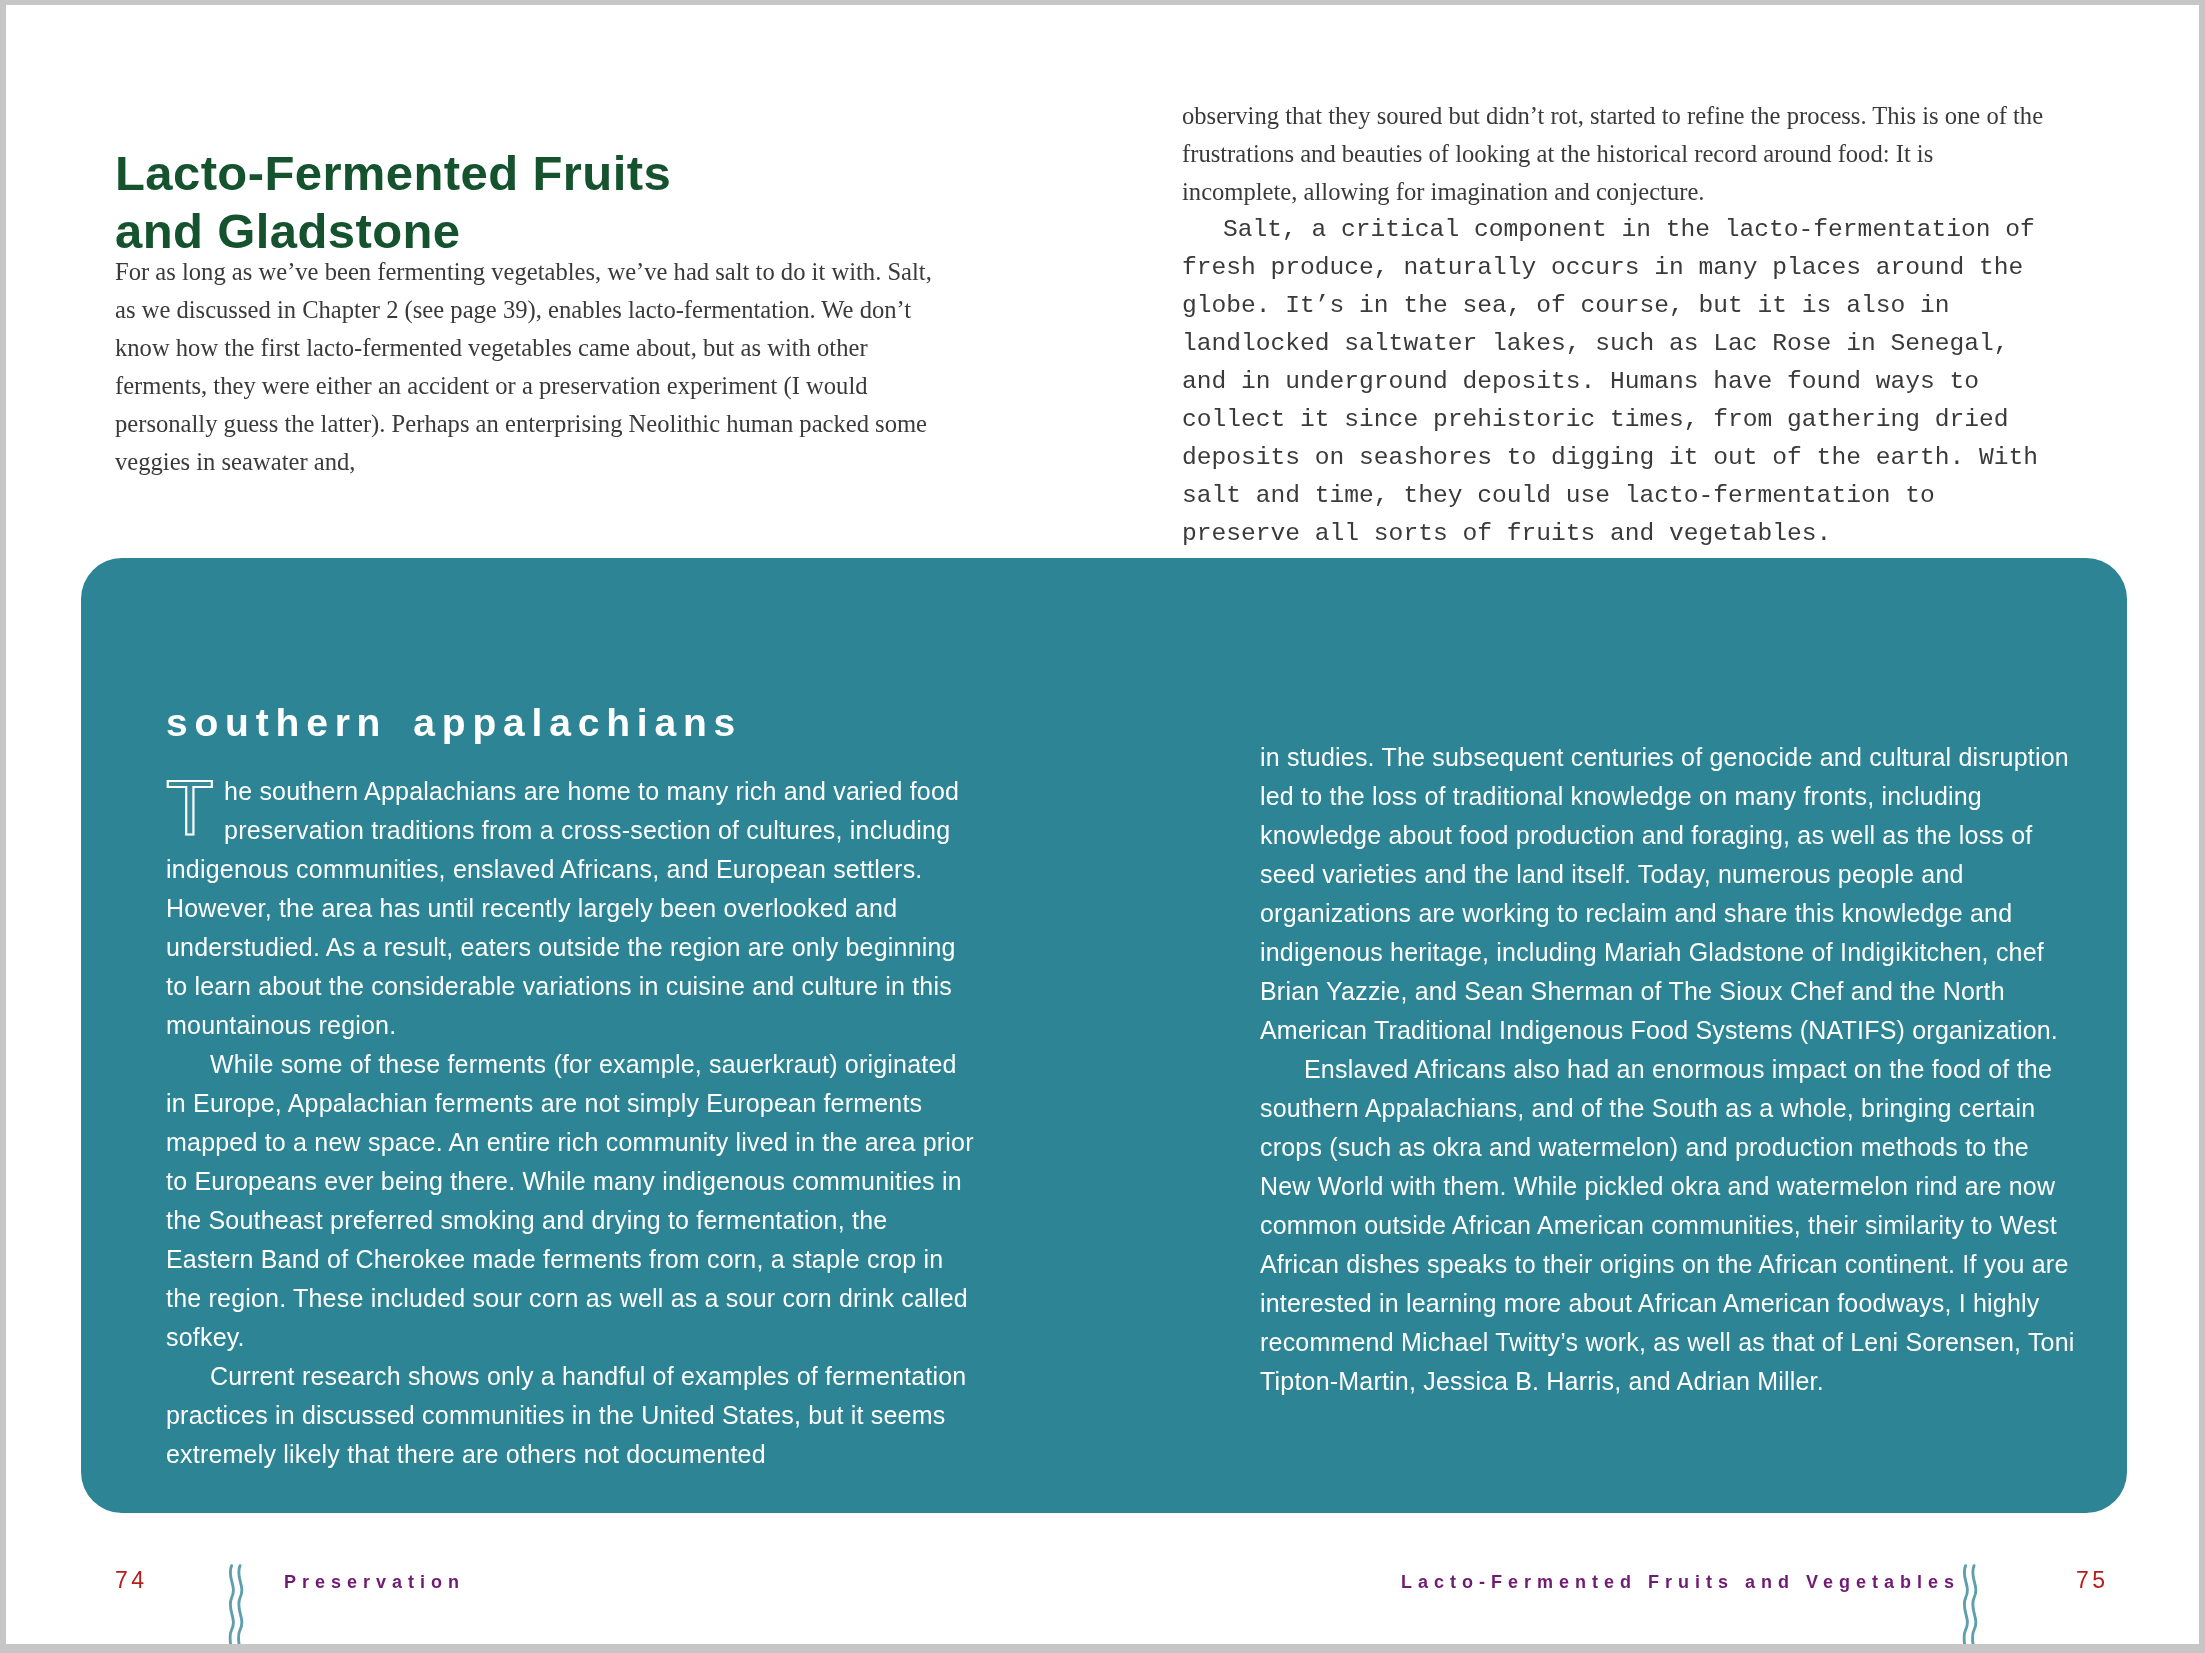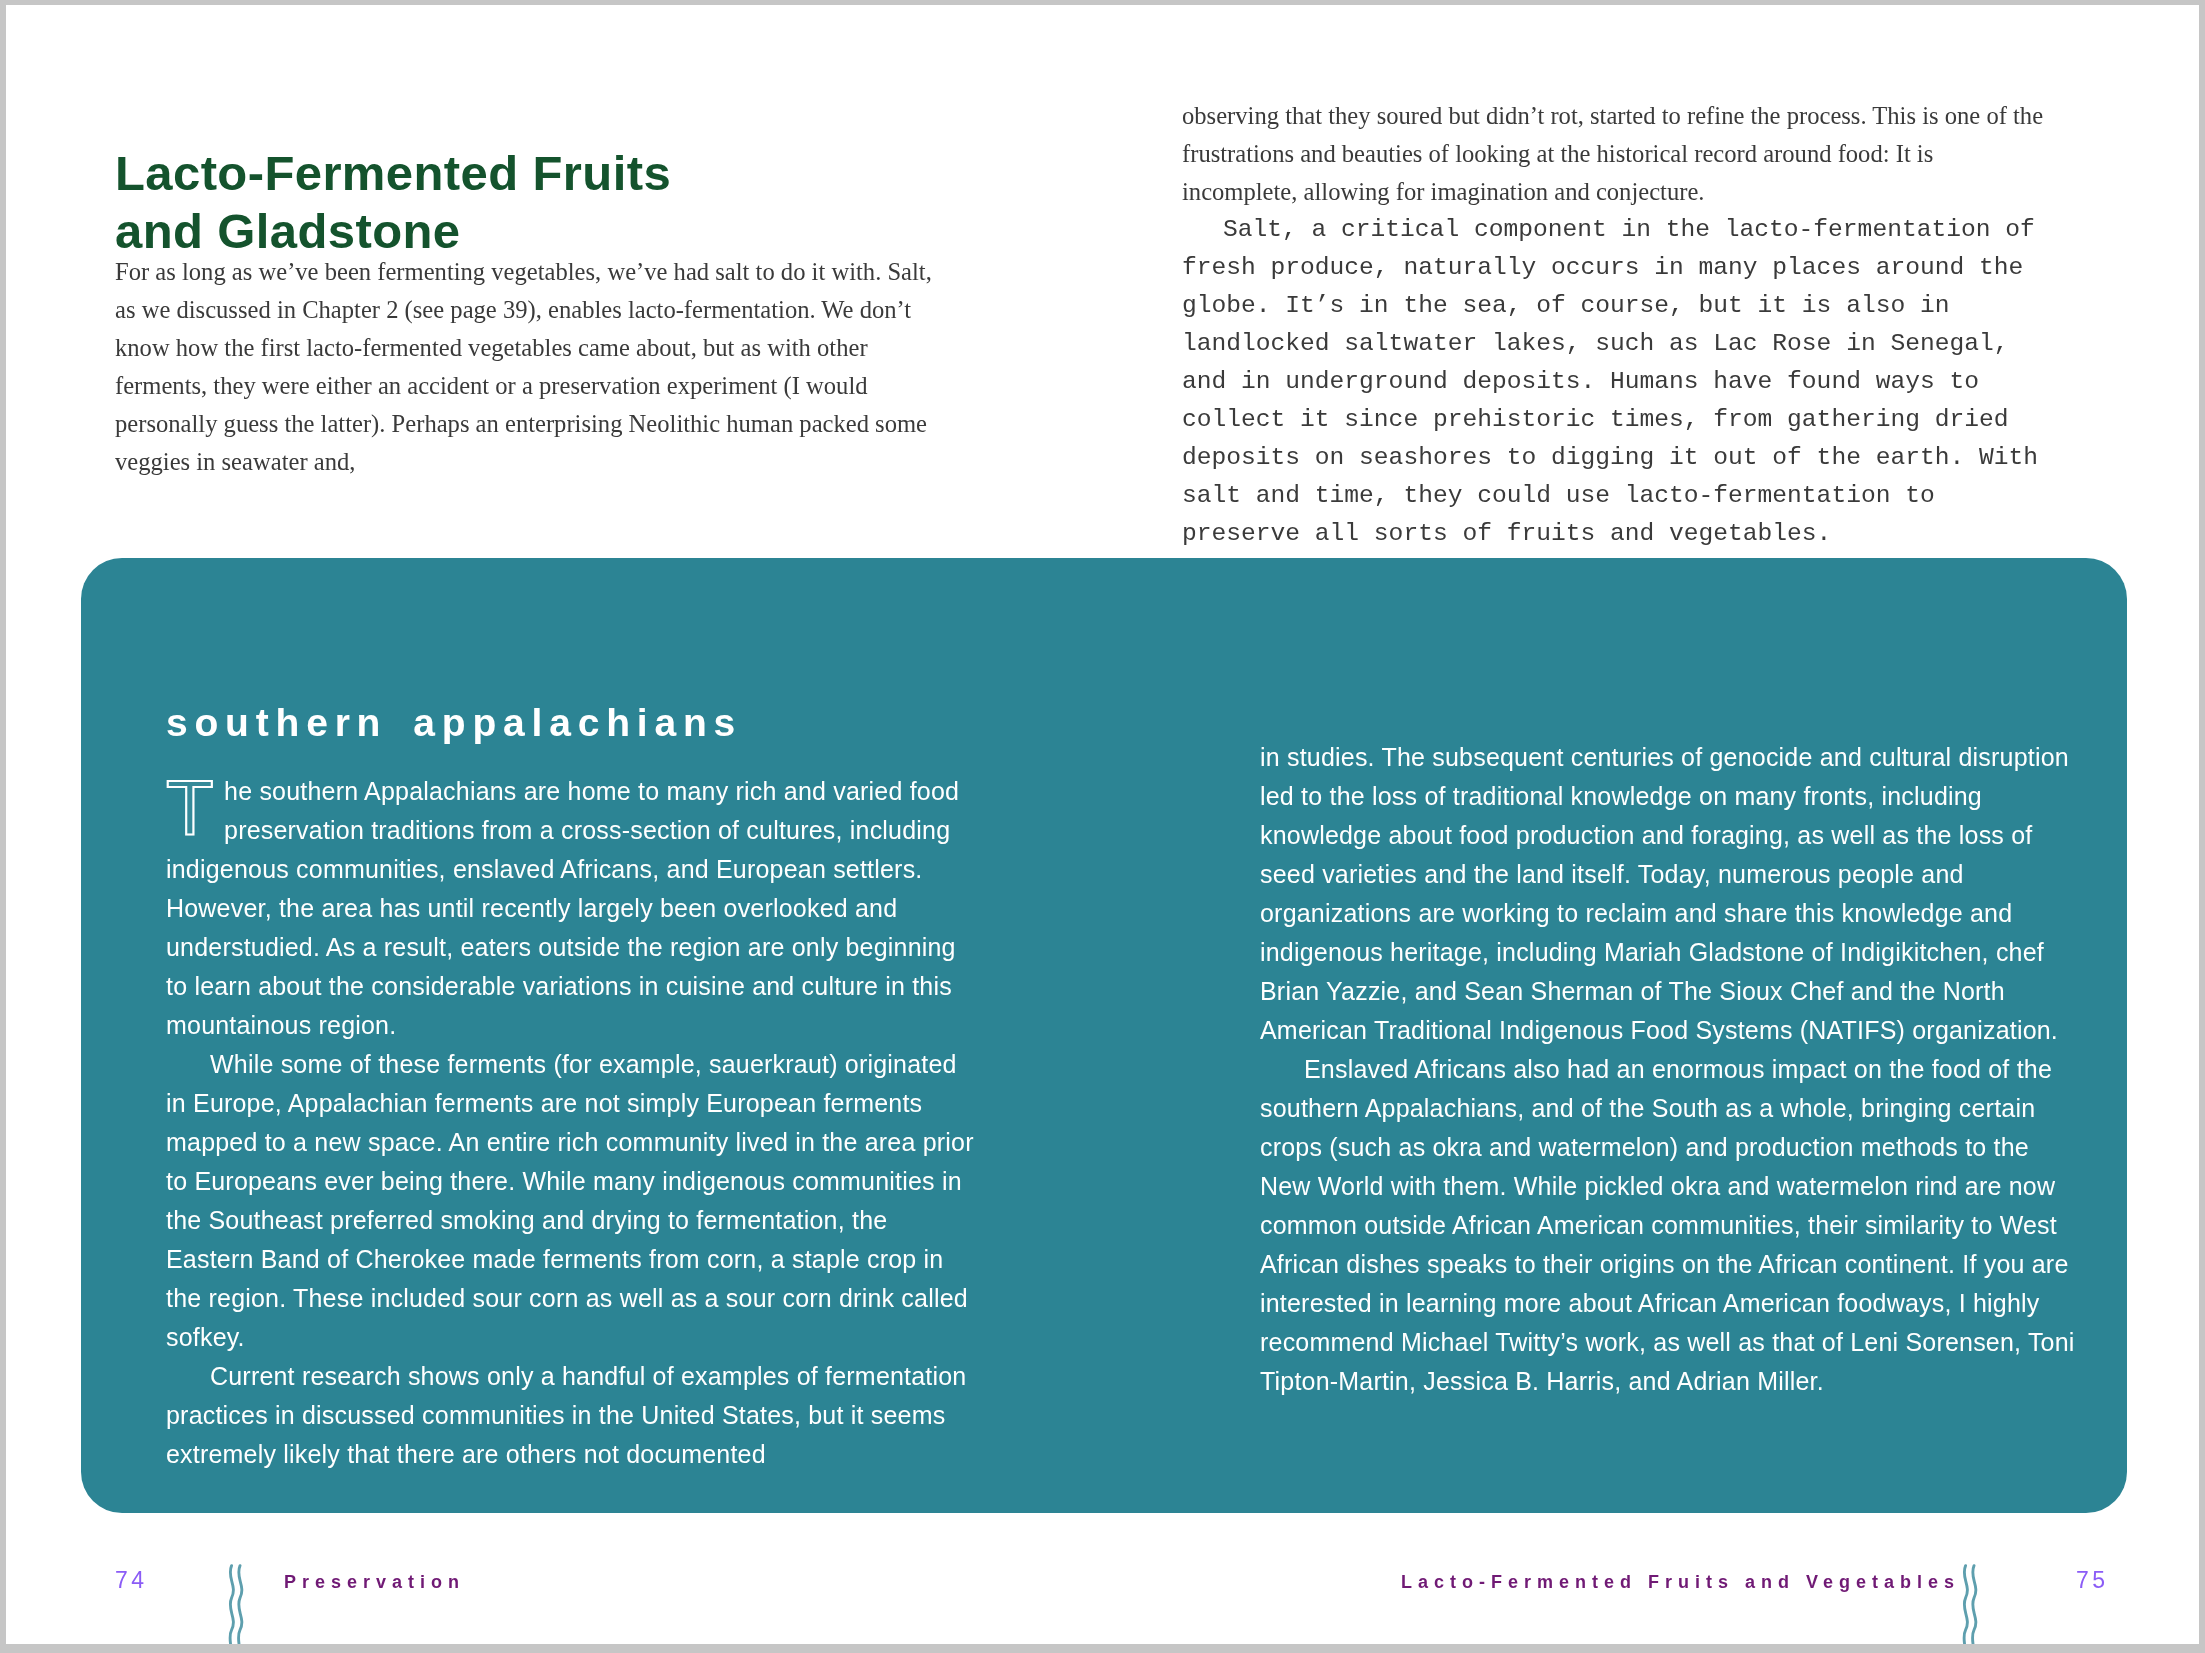--- a/index.html
+++ b/index.html
@@ -51,21 +51,21 @@
   .dropcap{
     float:left;
     font-size:78px;line-height:66px;font-weight:400;
     padding:3.4px 10.2px 0 0;
     color:rgba(255,255,255,0.05);
     -webkit-text-stroke:2.1px #ffffff;
   }
   
   .pagenum{
     position:absolute;top:1562px;
-    font-size:23px;letter-spacing:3.4px;color:#8b5cf6;font-weight:400;
+    font-size:23px;letter-spacing:3.4px;color:#b91c1c;font-weight:400;
   }
   .pagenum-left{left:109px;}
   .pagenum-right{left:2070px;}
   .running-head{
     position:absolute;top:1567px;
     font-size:18px;font-weight:700;letter-spacing:6px;color:#701a75;
   }
   .running-head-left{left:278px;}
   .running-head-right{right:239px;}
   .wavy{position:absolute;top:1559px;width:29px;height:93px;}

